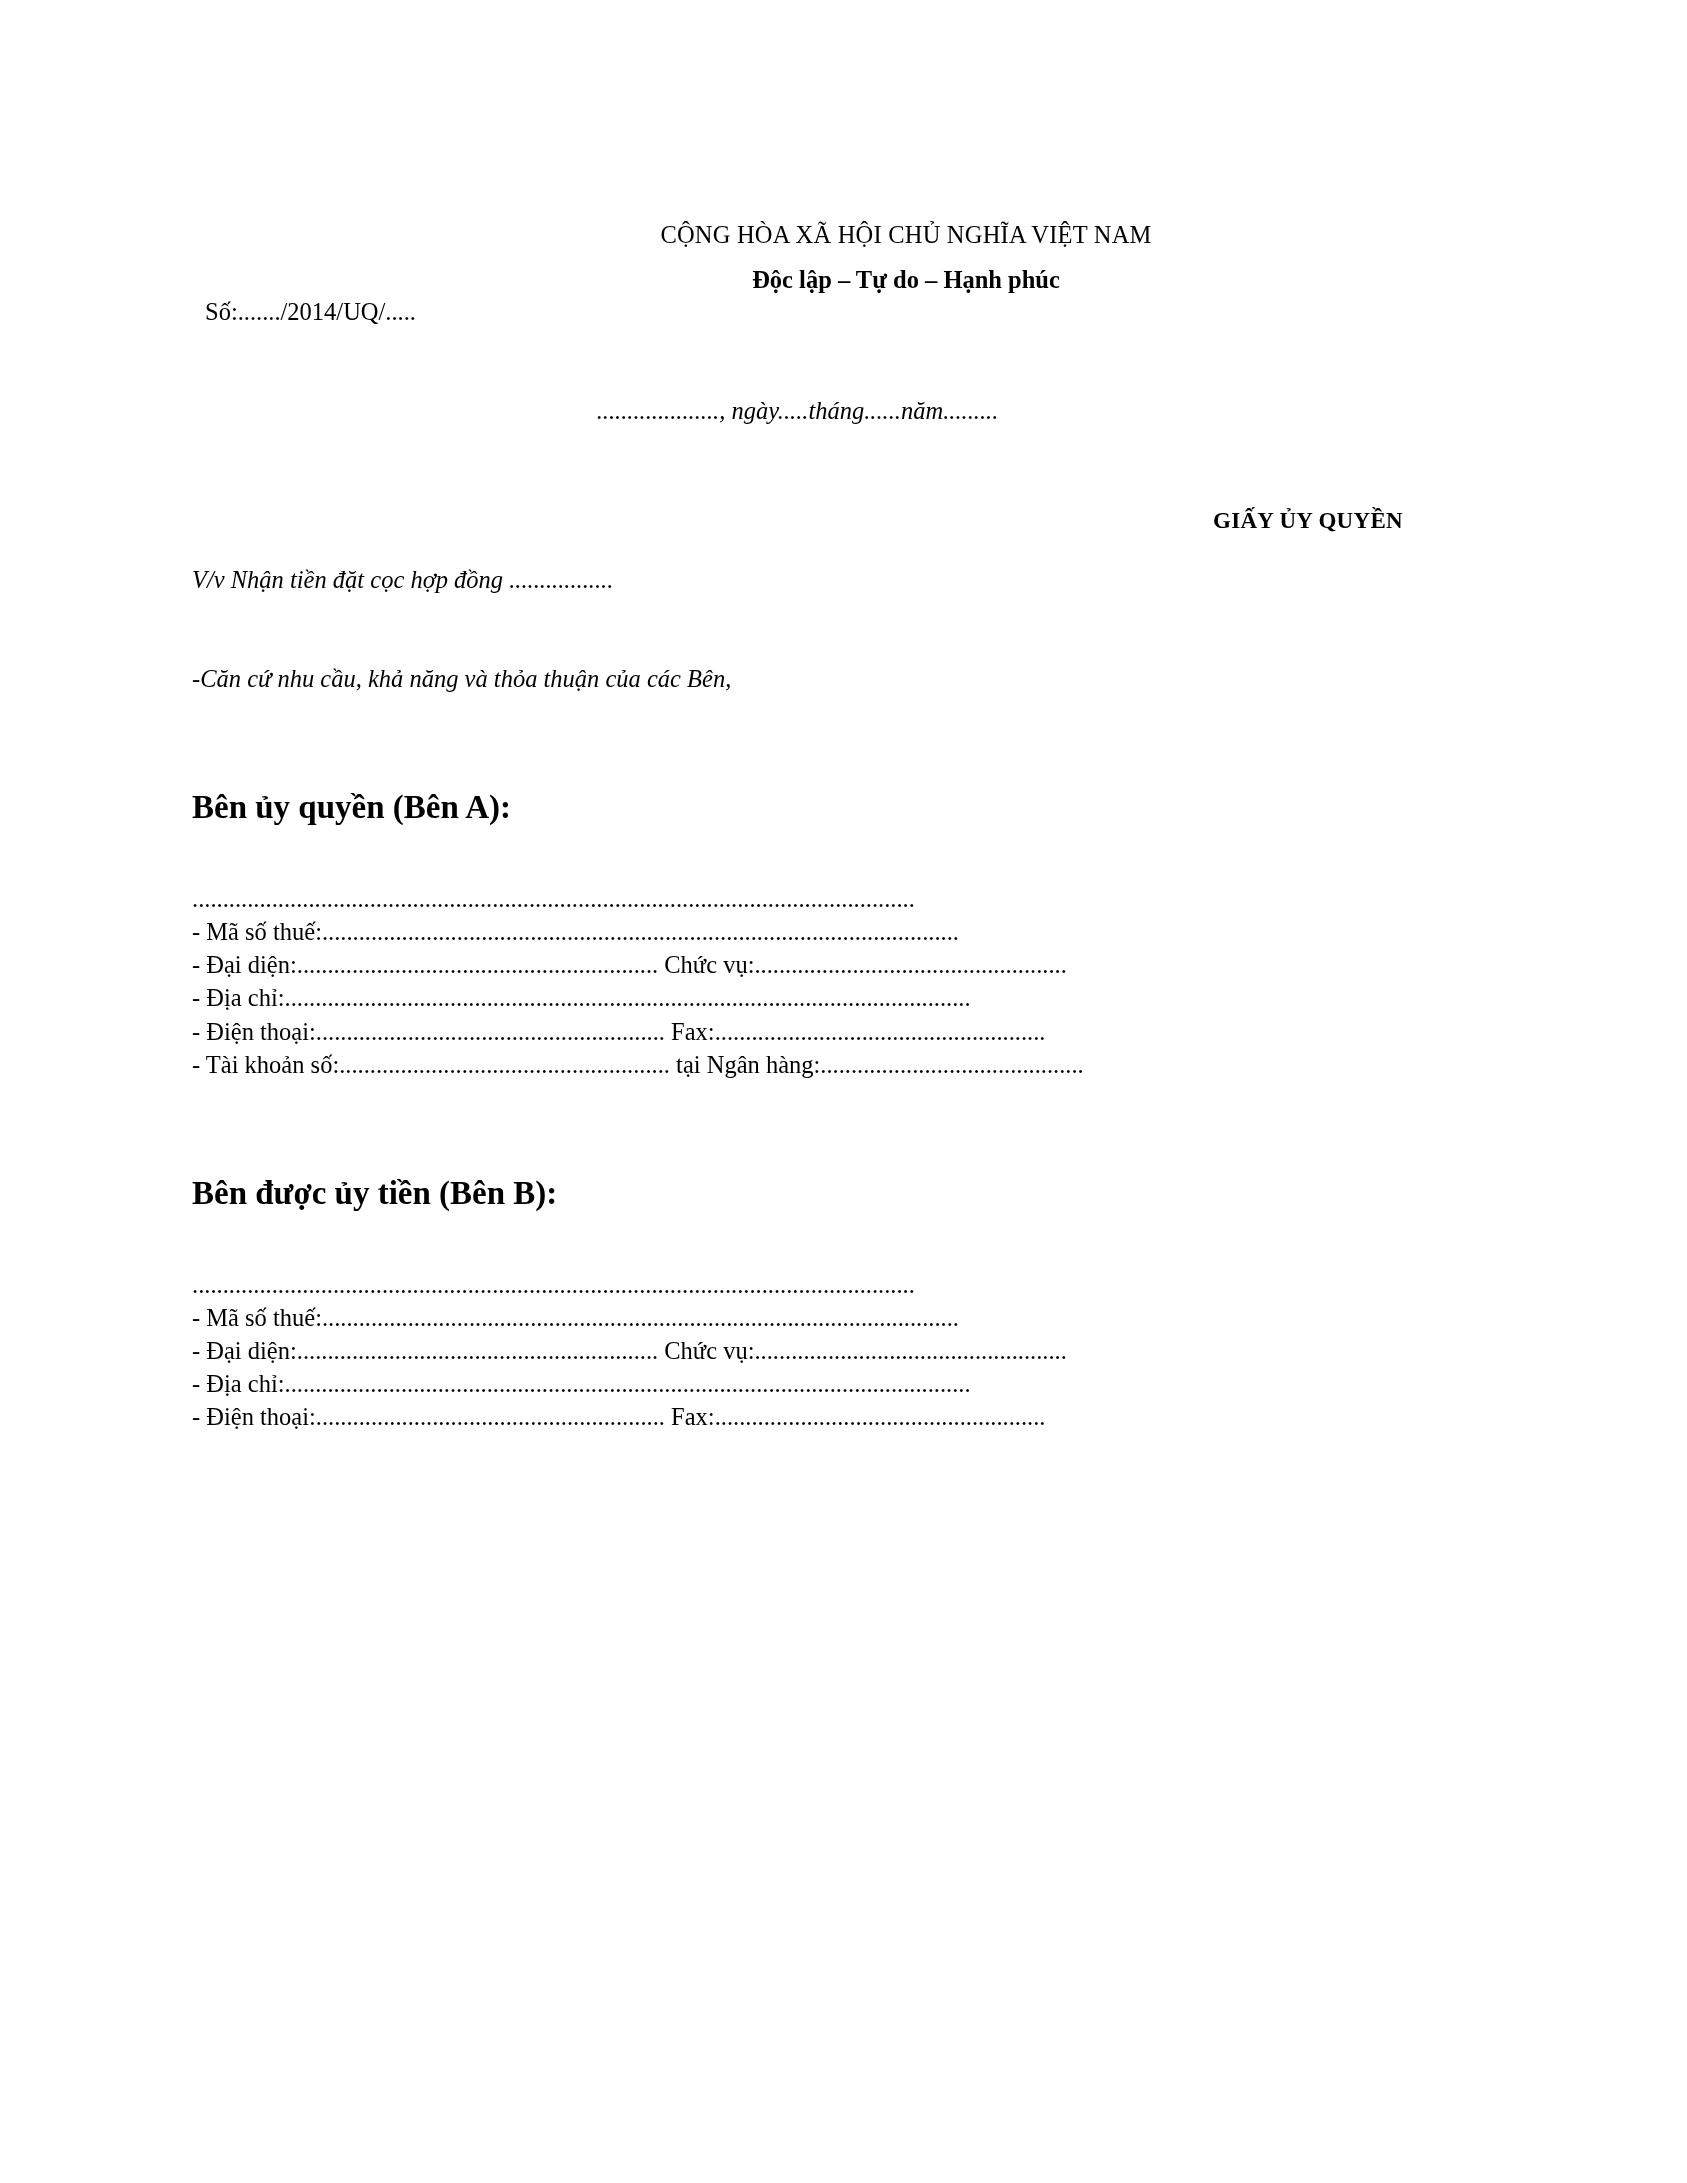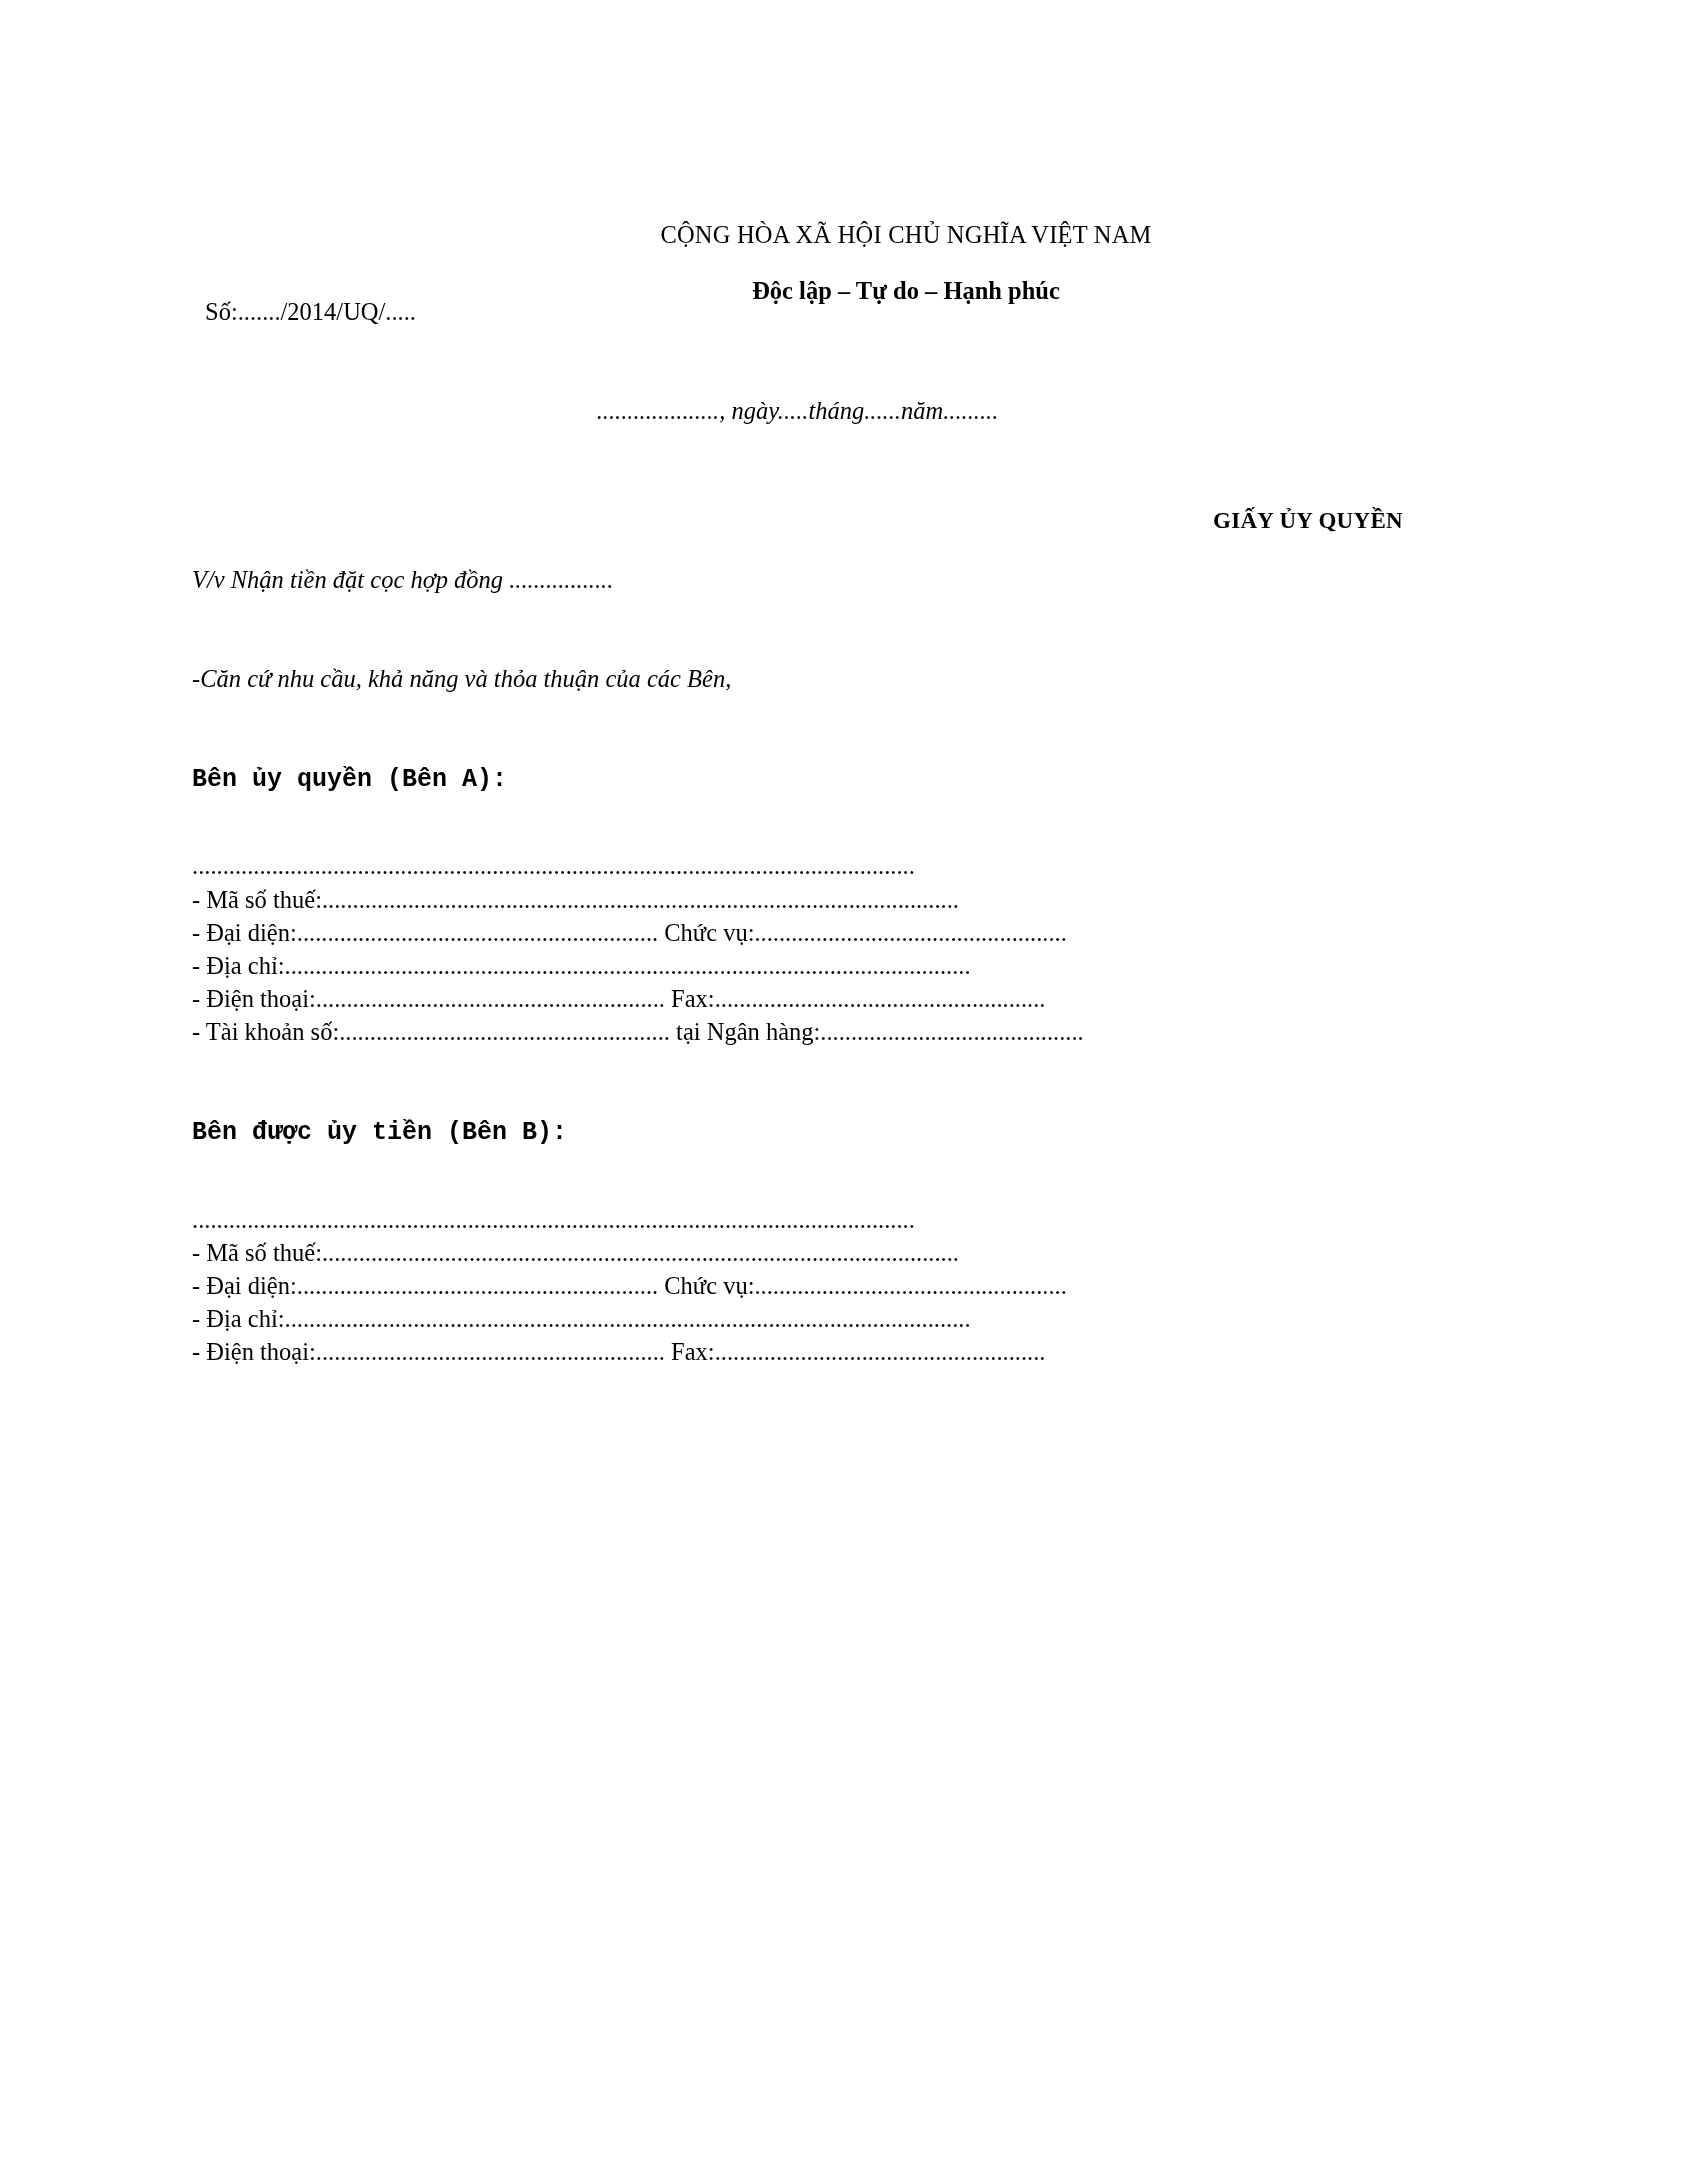--- a/index.html
+++ b/index.html
@@ -58,21 +58,21 @@
     font-size: 24.5px;
     font-weight: normal;
     letter-spacing: 0.2px;
     line-height: 1.35;
   }
 
   .nation-motto {
     font-size: 24.5px;
     font-weight: bold;
     line-height: 1.35;
-    margin-top: 23px;
+    margin-top: 12px;
   }
 
   .date-line {
     text-align: center;
     font-style: italic;
     font-size: 24.5px;
     margin-top: 37px;
     line-height: 1.35;
   }
 
@@ -94,25 +94,24 @@
   }
 
   .basis-line {
     font-style: italic;
     font-size: 24.5px;
     margin-top: 66px;
     line-height: 1.35;
   }
 
   .party-heading {
-    font-size: 25px;
+    font-size: 33px;
     font-weight: bold;
-    margin-top: 68px;
+    margin-top: 90px;
     line-height: 1.35;
-    font-family: Liberation Mono, monospace;
   }
 
   .field-line {
     font-size: 24.5px;
     line-height: 1.35;
     white-space: pre;
     overflow: hidden;
   }
 
   .field-line.first {

